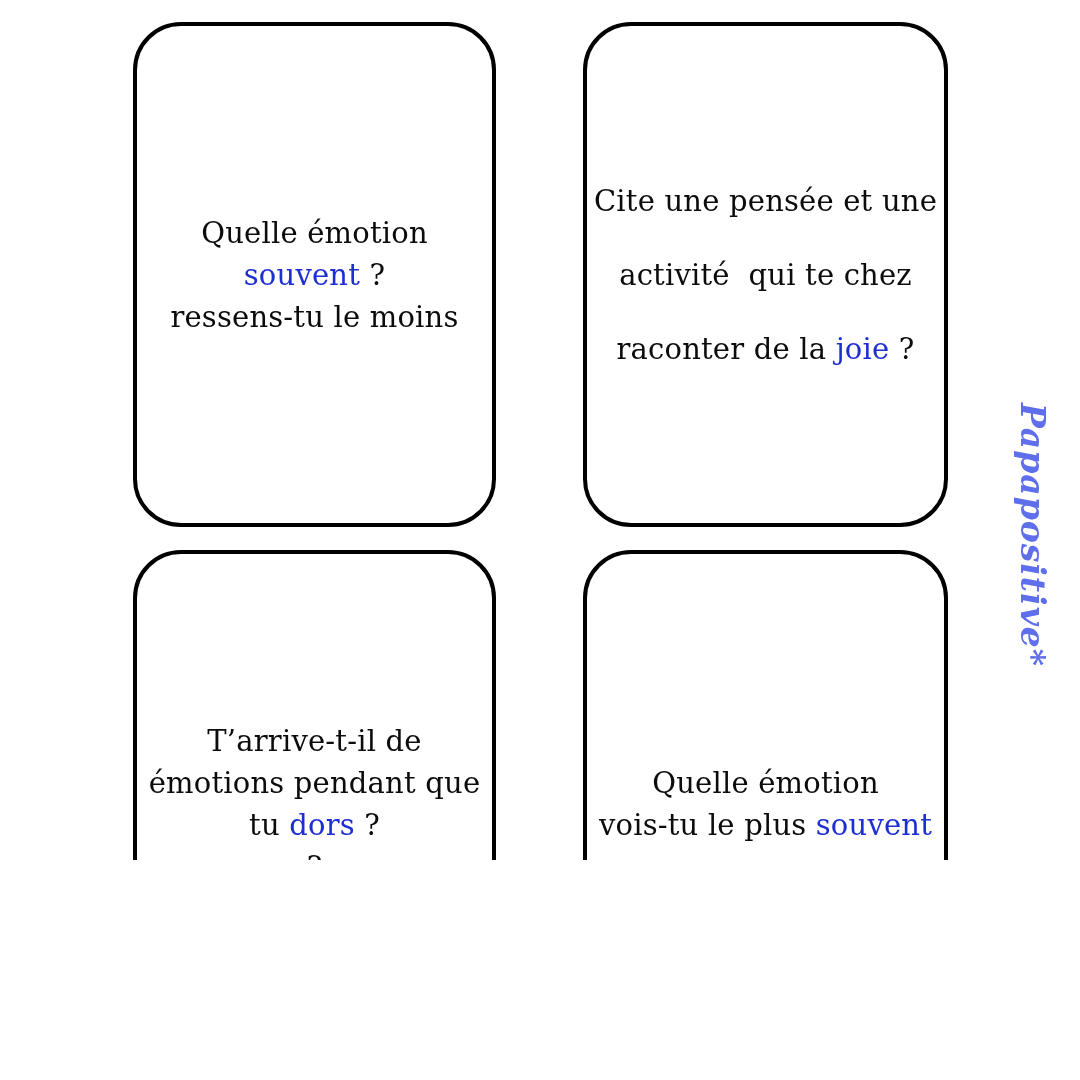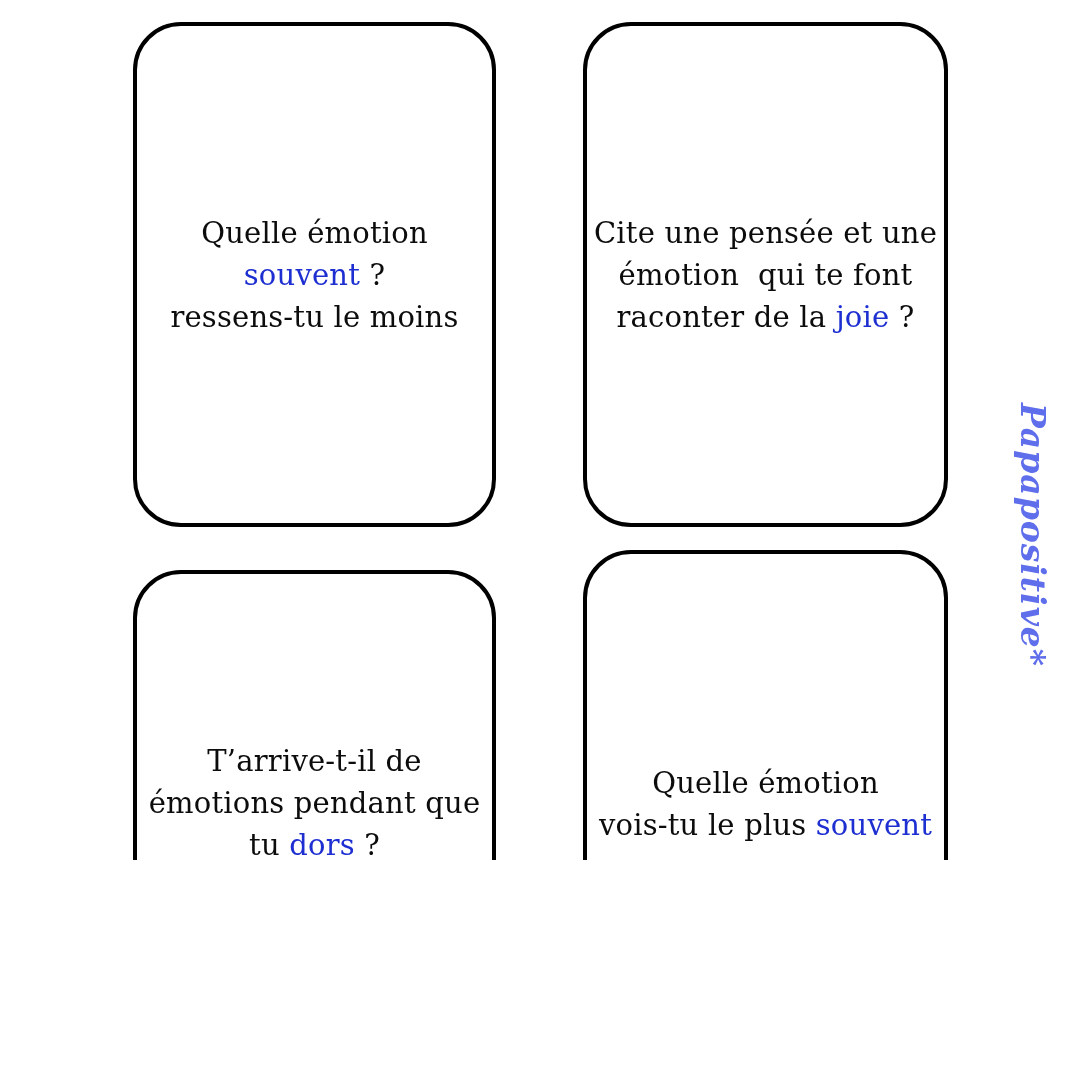--- a/index.html
+++ b/index.html
@@ -23,22 +23,22 @@
     border-radius: 48px;
     background: #ffffff;
     display: flex;
     flex-direction: column;
     justify-content: center;
     align-items: center;
     text-align: center;
   }
 
   .card-0 { left: 133px; top:  22px; width: 363px; height: 505px; }
-  .card-1 { left: 583px; top:  22px; width: 365px; height: 505px; }
-  .card-2 { left: 133px; top: 550px; width: 363px; height: 507px; margin-top: 20px; }
+  .card-1 { left: 583px; top:  22px; width: 365px; height: 505px; gap: 32px; }
+  .card-2 { left: 133px; top: 550px; width: 363px; height: 507px; }
   .card-3 { left: 583px; top: 550px; width: 365px; height: 507px; }
 
   .line {
     font-size: 29px;
     line-height: 42px;
     color: var(--text, #0c0c0c);
     white-space: pre;        
     letter-spacing: 0.2px;
   }
 
@@ -67,21 +67,21 @@
 <div class="sheet">
 
   <section class="card card-0">
       <div class="line"><span>Quelle émotion</span></div>
       <div class="line"><span class="accent">souvent</span><span> ?</span></div>
       <div class="line"><span>ressens-tu le moins</span></div>
     </section>
 
   <section class="card card-1">
       <div class="line"><span>Cite une pensée et une</span></div>
-      <div class="line"><span>émotion  qui te font</span></div>
+      <div class="line"><span>activité  qui te chez</span></div>
       <div class="line"><span>raconter de la </span><span class="accent">joie</span><span> ?</span></div>
     </section>
 
   <section class="card card-2">
       <div class="line"><span>T’arrive-t-il de</span></div>
       <div class="line"><span>émotions pendant que</span></div>
       <div class="line"><span>tu </span><span class="accent">dors</span><span> ?</span></div>
       <div class="line"><span>?</span></div>
     </section>
 

